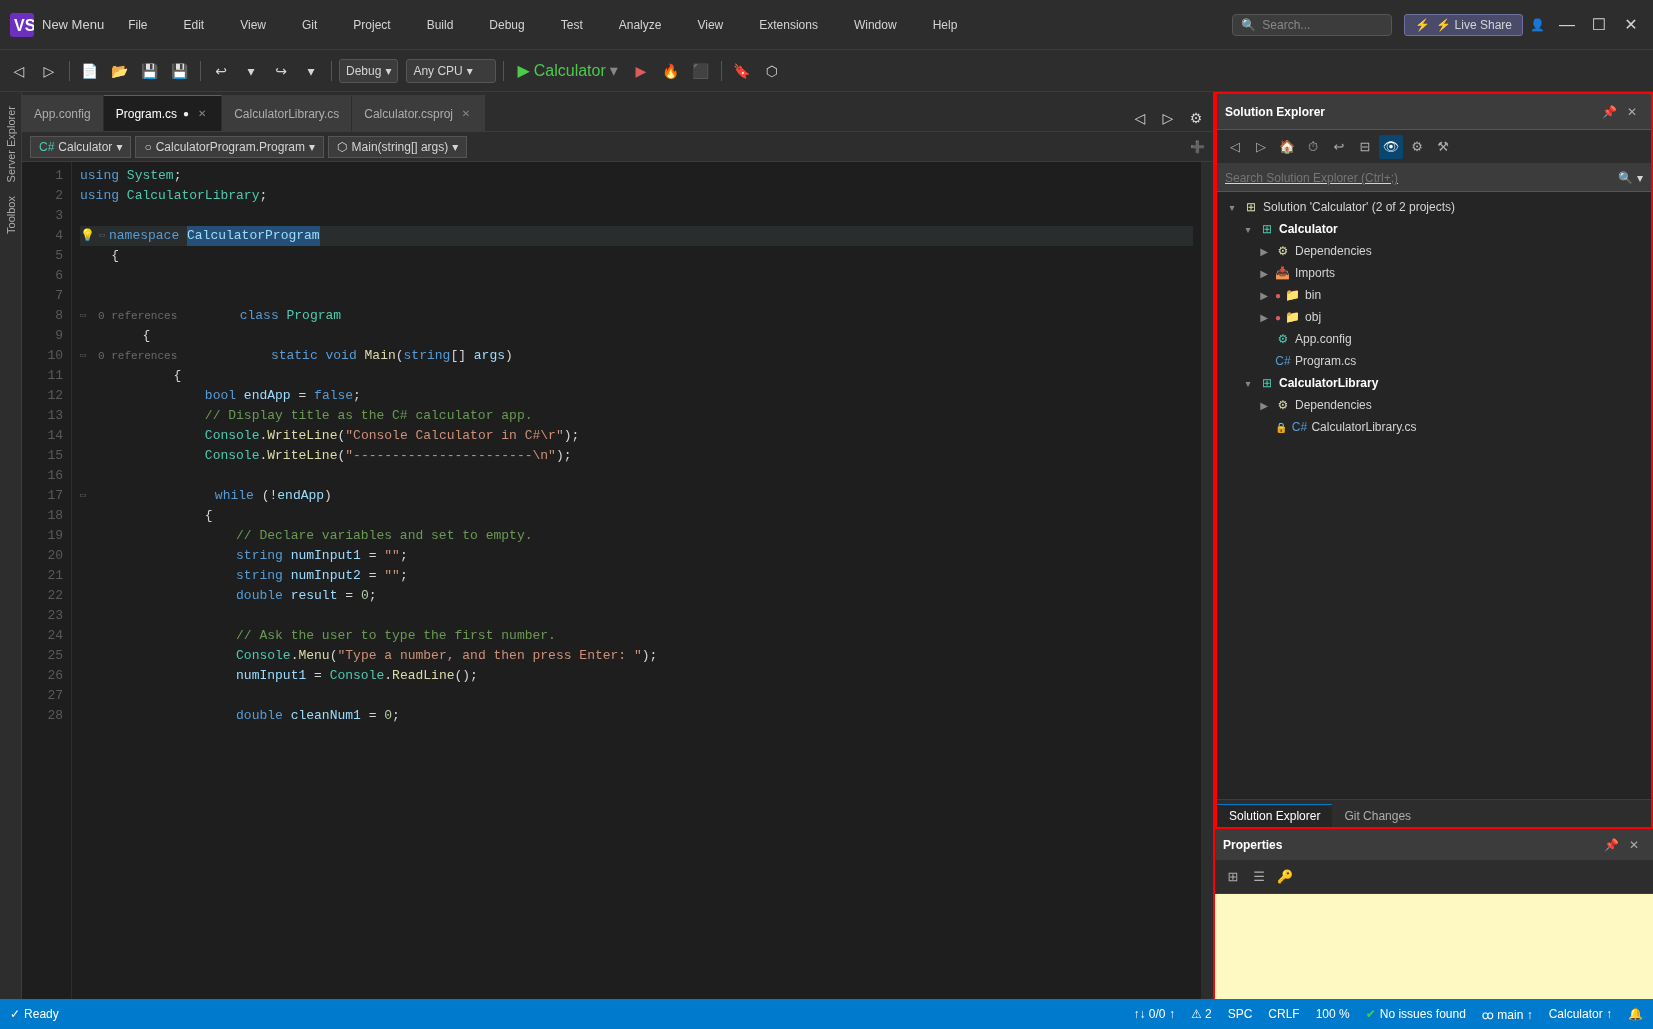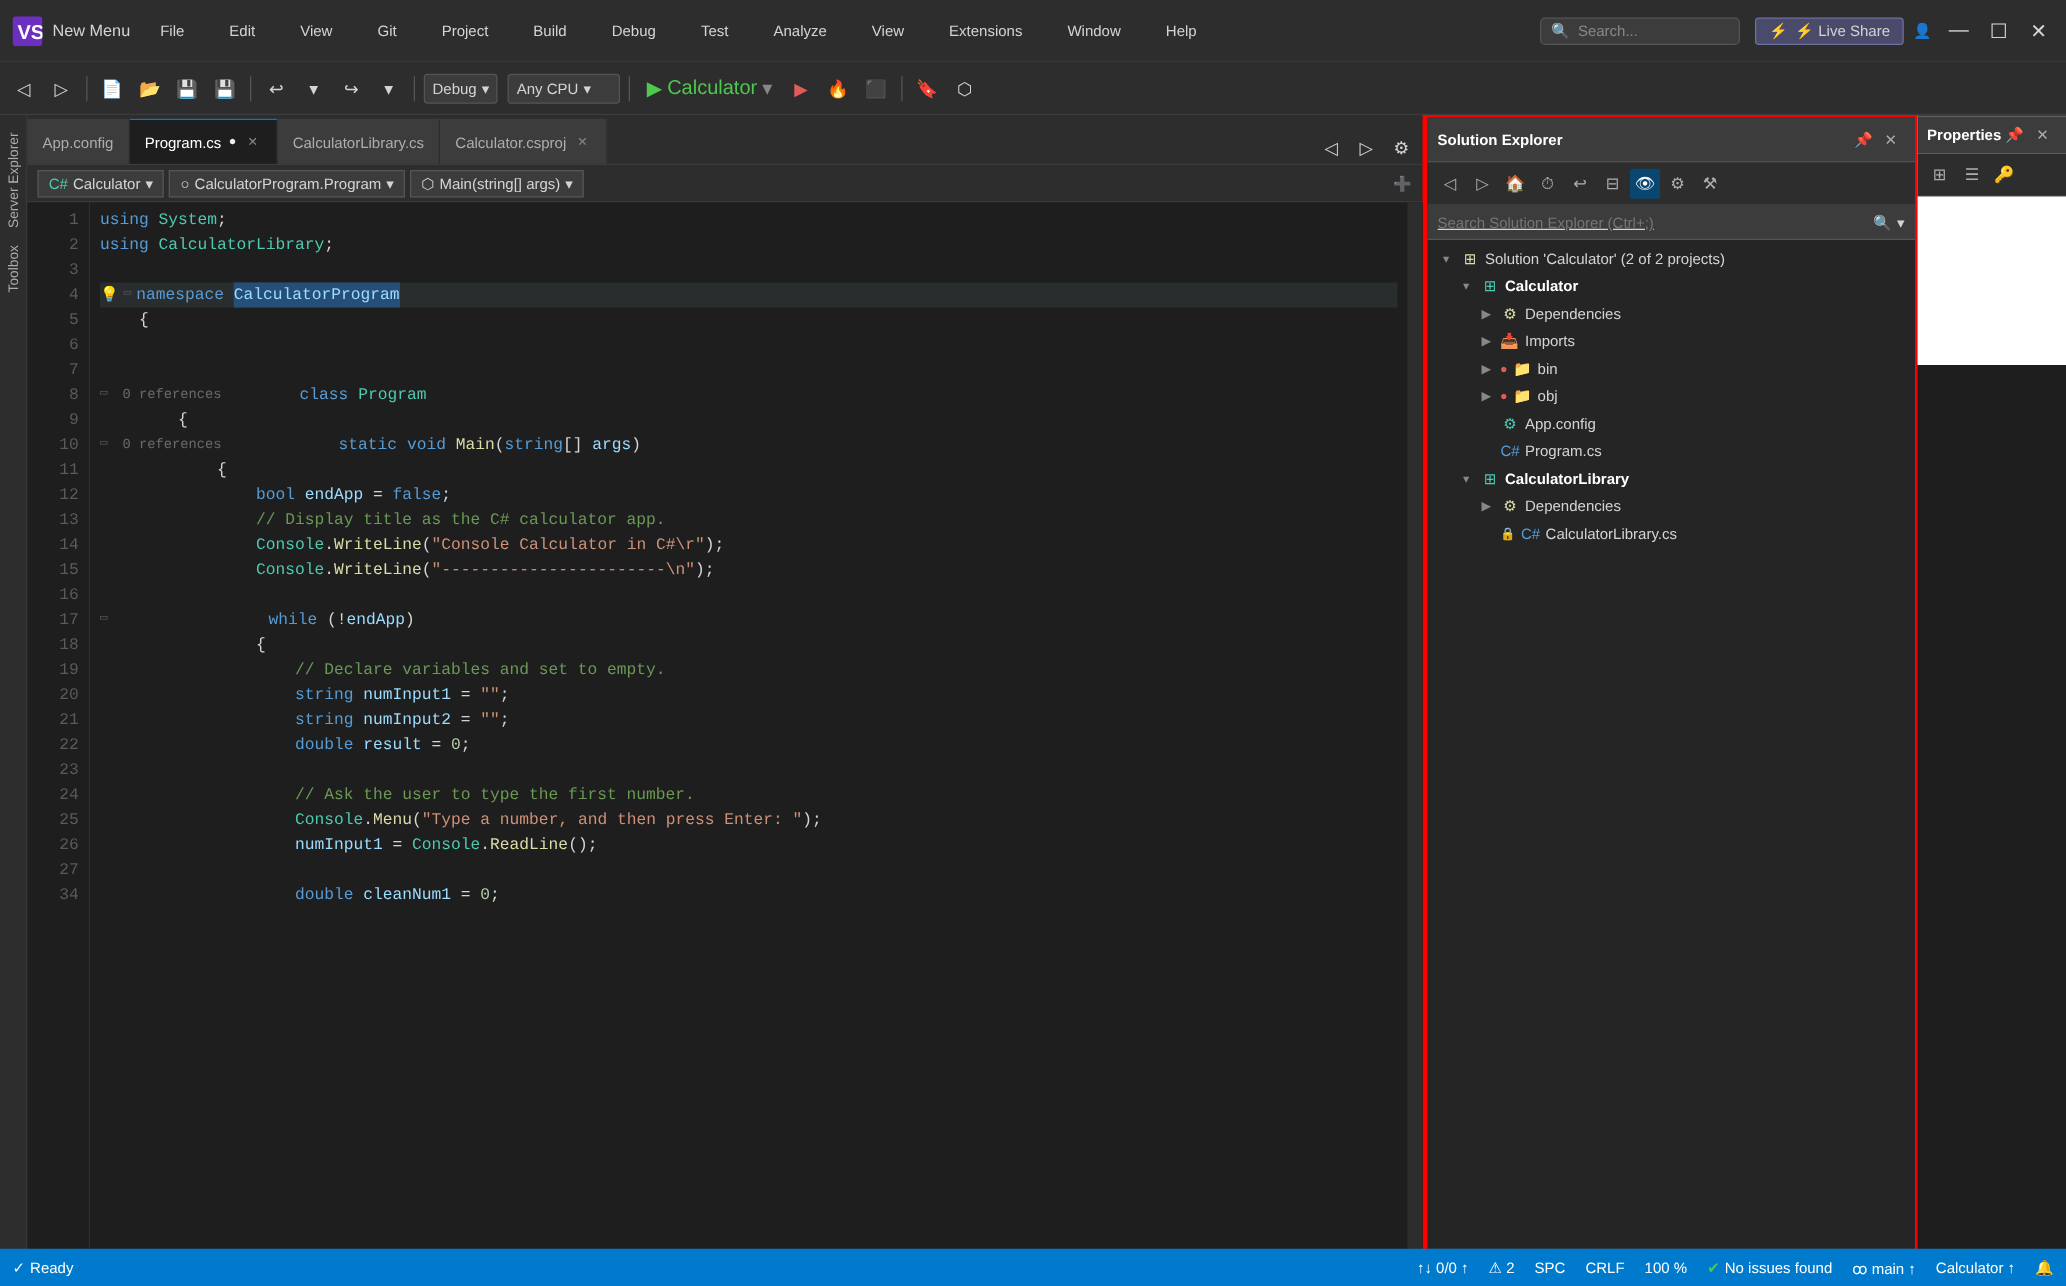--- a/index.html
+++ b/index.html
@@ -263,23 +263,23 @@
       font-size: 12px;
       margin-right: 4px;
     }
     #scrollbar-v {
       width: 12px;
       background: #2d2d2d;
     }
 
     
     #right-panel {
-      width: 515px;
-      display: flex;
-      flex-direction: row;
+      width: 440px;
+      display: flex;
+      flex-direction: column;
       border-left: 2px solid #ff0000;
     }
     #solution-explorer {
       flex: 1;
       background: #252526;
       display: flex;
       flex-direction: column;
       border: 2px solid #ff0000;
     }
     #se-header {
@@ -384,21 +384,21 @@
     }
     .se-bottom-tab.active {
       background: #252526;
       color: #ffffff;
       border-top: 1px solid #007acc;
     }
 
     
     #properties-panel {
       height: 200px;
-      background: #ffffff;
+      background: #fef9c3;
       border-top: 1px solid #3c3c3c;
     }
     #prop-header {
       height: 30px;
       background: #3c3c3c;
       display: flex;
       align-items: center;
       padding: 0 8px;
     }
     #prop-title {
@@ -620,21 +620,21 @@
             <div>18</div>
             <div>19</div>
             <div>20</div>
           <div>21</div>
             <div>22</div>
             <div>23</div>
             <div>24</div>
             <div>25</div>
           <div>26</div>
             <div>27</div>
-            <div>34</div>
+            <div>28</div>
         </div>
 
         <div id="code-content">
 
           <div class="code-line">
             <span class="kw">using</span>&nbsp;<span class="type">System</span><span>;</span>
           </div>
 
           <div class="code-line">
             <span class="kw">using</span>&nbsp;<span class="type">CalculatorLibrary</span><span>;</span>

